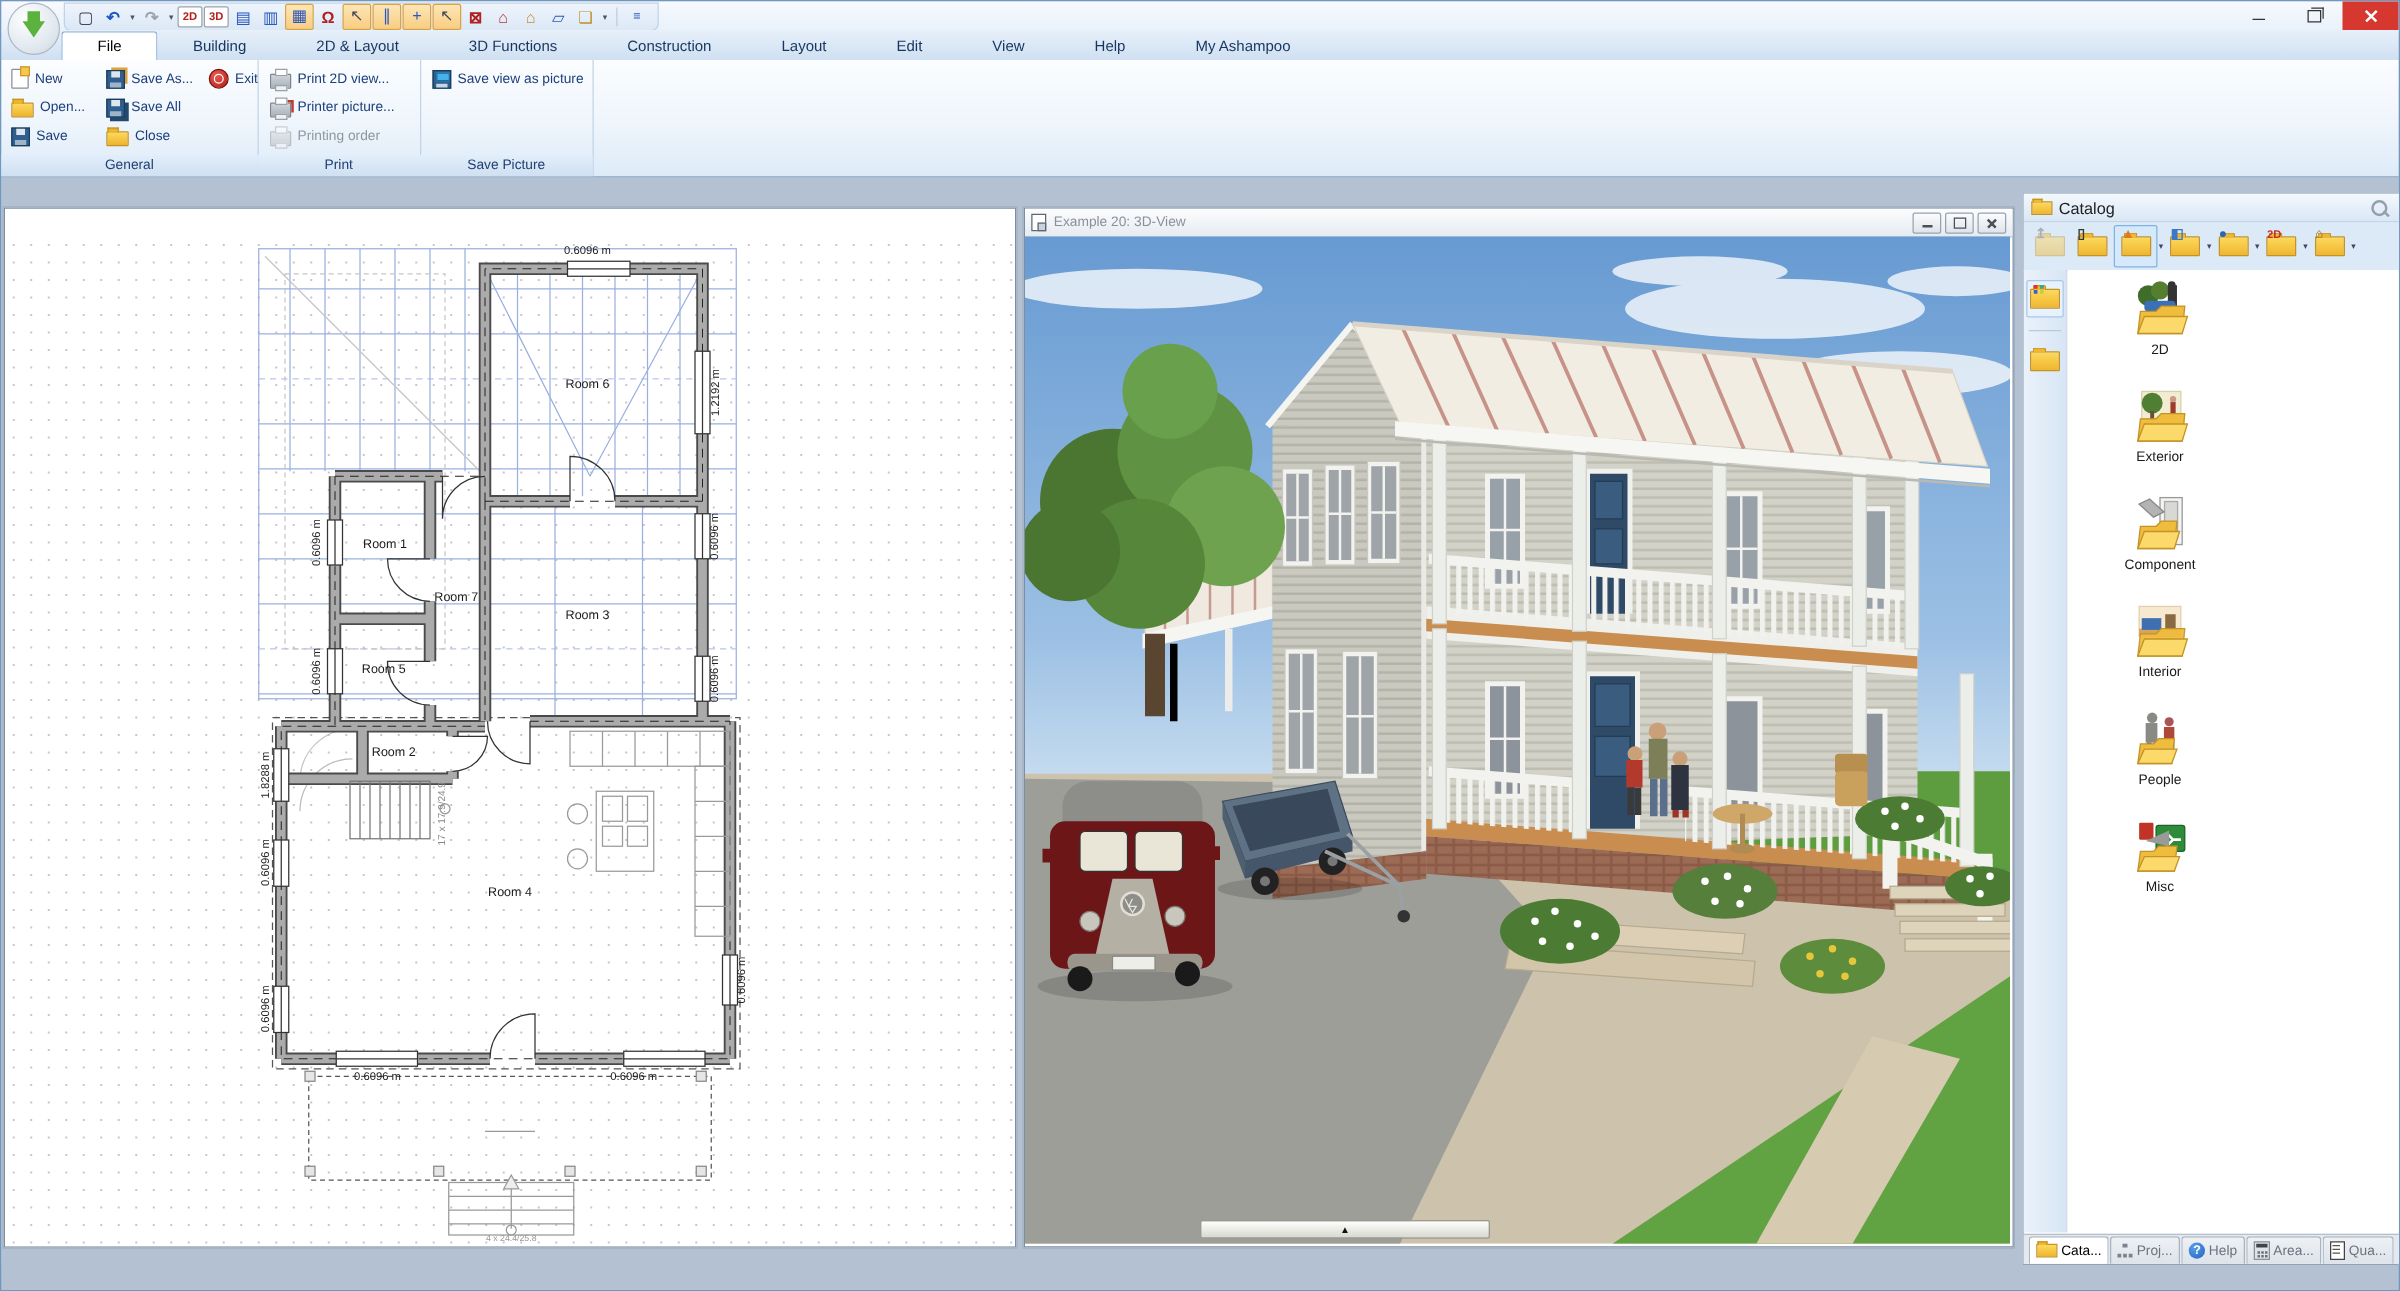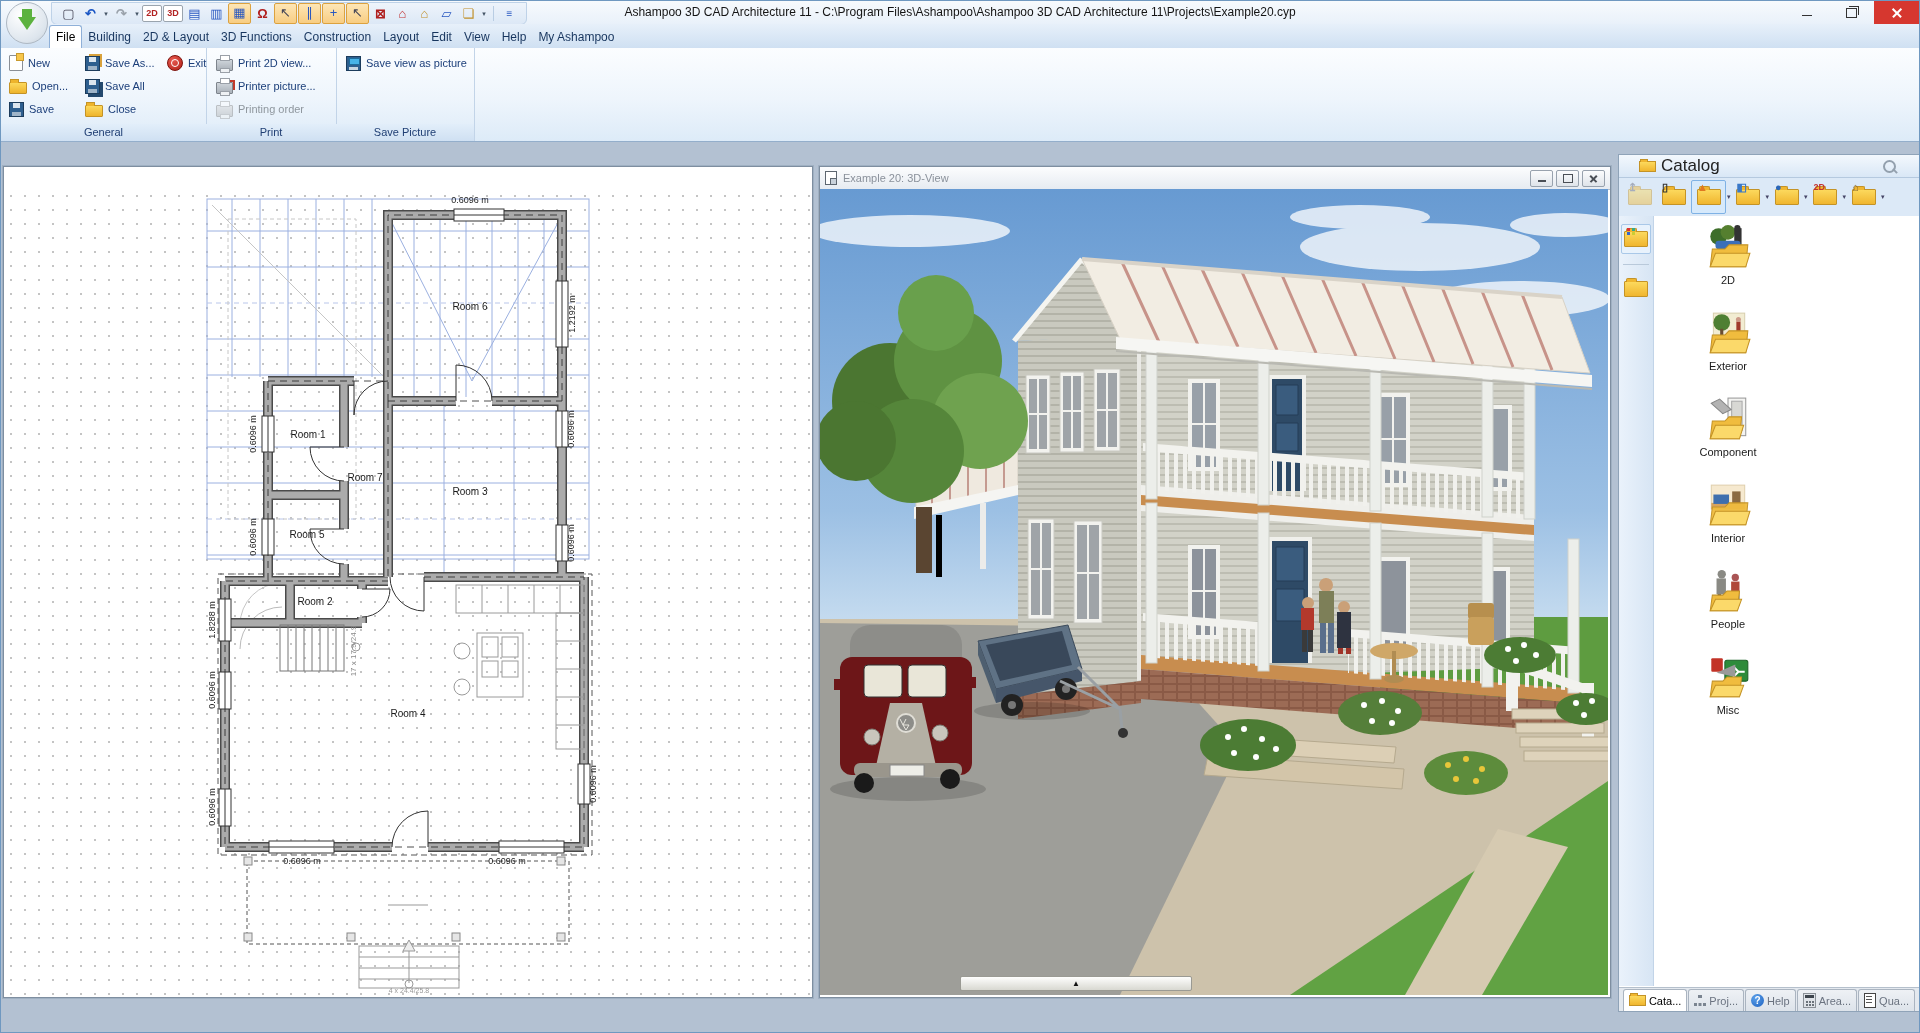--- a/index.html
+++ b/index.html
@@ -32,21 +32,21 @@
   .wc-min{width:10px;height:1px;background:#333;margin-top:6px;}
   .wc-max{width:9px;height:8px;border:1px solid #333;position:relative;background:#fff0;}
   .wc-max::before{content:"";position:absolute;left:2px;top:-3px;width:9px;height:8px;border:1px solid #333;border-bottom:none;border-left:none;}
   .wc.close{background:#d6372f;}
   .wc-x{position:relative;width:12px;height:12px;}
   .wc-x::before,.wc-x::after{content:"";position:absolute;left:0;top:5px;width:12px;height:1.6px;background:#fff;}
   .wc-x::before{transform:rotate(45deg);} .wc-x::after{transform:rotate(-45deg);}
   
   .tabrow{position:absolute;left:0;top:23px;width:100%;height:24px;
           background:linear-gradient(#e7f0fa,#cfe0f2);display:flex;align-items:flex-end;padding-left:48px;box-sizing:border-box;}
-  .rtab{height:22px;line-height:22px;padding:0 6px;font-size:12px;color:#17355e;cursor:default;}
+  .rtab{height:22px;line-height:22px;padding:0 28px;font-size:12px;color:#17355e;cursor:default;}
   .rtab.active{background:#fff;border:1px solid #8fb0d8;border-bottom:none;border-radius:3px 3px 0 0;color:#000;}
   
   .ribbon{position:absolute;left:0;top:47px;width:100%;height:94px;
           background:linear-gradient(#fbfdff,#eef5fc 55%,#ddebf8);border-bottom:1px solid #93aecb;box-sizing:border-box;}
   .rgroup{position:absolute;top:0;height:93px;border-right:1px solid #c2d4e8;}
   .glabel{position:absolute;bottom:0;left:0;width:100%;height:17px;line-height:17px;text-align:center;
           font-size:11px;color:#1f3e73;background:linear-gradient(#e2eefa,#cfe0f2);}
   .ritem{position:absolute;display:flex;align-items:center;gap:5px;height:20px;font-size:11px;color:#1c3f7a;white-space:nowrap;cursor:default;}
   .ritem.dis{color:#8f979e;justify-content:flex-end;}
   .ritem.dis .ric{opacity:.45;filter:grayscale(1);}
@@ -87,21 +87,21 @@
   .cw-icon3d{width:10px;height:12px;border:1px solid #5d6670;background:#fff;position:relative;}
   .cw-icon3d::after{content:"";position:absolute;right:-1px;bottom:-1px;width:5px;height:5px;background:#c9d2db;border:1px solid #5d6670;}
   .cw-body{position:absolute;left:0;top:22px;right:0;bottom:0;overflow:hidden;}
   .plan-bg{background:#fff radial-gradient(#c4c4c4 0.8px,transparent 0.9px);background-size:14px 14px;}
   .plan-bg svg,.v3d-bg svg{position:absolute;left:0;top:0;}
   .v3d-slider{position:absolute;left:140px;bottom:6px;width:230px;height:13px;border:1px solid #9a9a93;border-radius:2px;
               background:linear-gradient(#fefefd,#d8d8d1);text-align:center;font-size:8px;line-height:13px;color:#111;}
   
   .catalog{position:absolute;background:#fff;border:1px solid #8fa3b8;box-sizing:border-box;}
   .cat-head{height:22px;background:linear-gradient(#f3f8fd,#d9e7f6);border-bottom:1px solid #b5c9df;
-            display:flex;align-items:center;gap:5px;padding:0 20px;font-size:17px;color:#222;}
+            display:flex;align-items:center;gap:5px;padding:0 6px;font-size:13px;color:#222;}
   .pin{width:9px;height:9px;border:2px solid #93a0ae;border-radius:50%;position:relative;margin-left:auto;margin-right:4px;}
   .pin::after{content:"";position:absolute;left:7px;top:8px;width:6px;height:2px;background:#93a0ae;transform:rotate(45deg);}
   .cat-toolbar{height:38px;background:#dce9f7;border-bottom:1px solid #c2d4e8;display:flex;align-items:center;padding:0 4px;gap:1px;}
   .tbtn{width:33px;height:32px;position:relative;display:flex;align-items:center;justify-content:center;}
   .tbtn.sel{border:1px solid #7fb2e5;background:#d6e9fb;border-radius:2px;}
   .tbtn.dis{opacity:.45;}
   .cfolder{width:22px;height:14px;background:linear-gradient(#fcd95d,#f0b62f);border:1px solid #c49326;border-radius:1px;position:relative;}
   .cfolder::before{content:"";position:absolute;top:-4px;left:1px;width:9px;height:3px;background:#f0b62f;border:1px solid #c49326;border-bottom:none;border-radius:2px 2px 0 0;}
   .tglyph{position:absolute;top:1px;left:5px;font-size:11px;font-weight:bold;line-height:11px;}
   .tdd{position:absolute;right:-1px;bottom:10px;font-size:7px;color:#446;}
@@ -166,21 +166,20 @@
       <span class="qi act">↖</span>
       <span class="qi c-red">⊠</span>
       <span class="qi c-roof">⌂</span>
       <span class="qi c-gold">⌂</span>
       <span class="qi c-grid">▱</span>
       <span class="qi c-gold">❏</span>
         <span class="qdd">▾</span>
       <span class="qsep"></span>
       <span class="qi c-grid" style="font-size:10px">≡</span>
     </div>
-    <div class="title-text">Ashampoo 3D CAD Architecture 11 - C:\Program Files\Ashampoo\Ashampoo 3D CAD Architecture 11\Projects\Example20.cyp</div>
     <div class="win-controls">
       <span class="wc">
           <span class="wc-min"></span>
         </span>
       <span class="wc">
           <span class="wc-max"></span>
         </span>
       <span class="wc close">
           <span class="wc-x"></span>
         </span>

